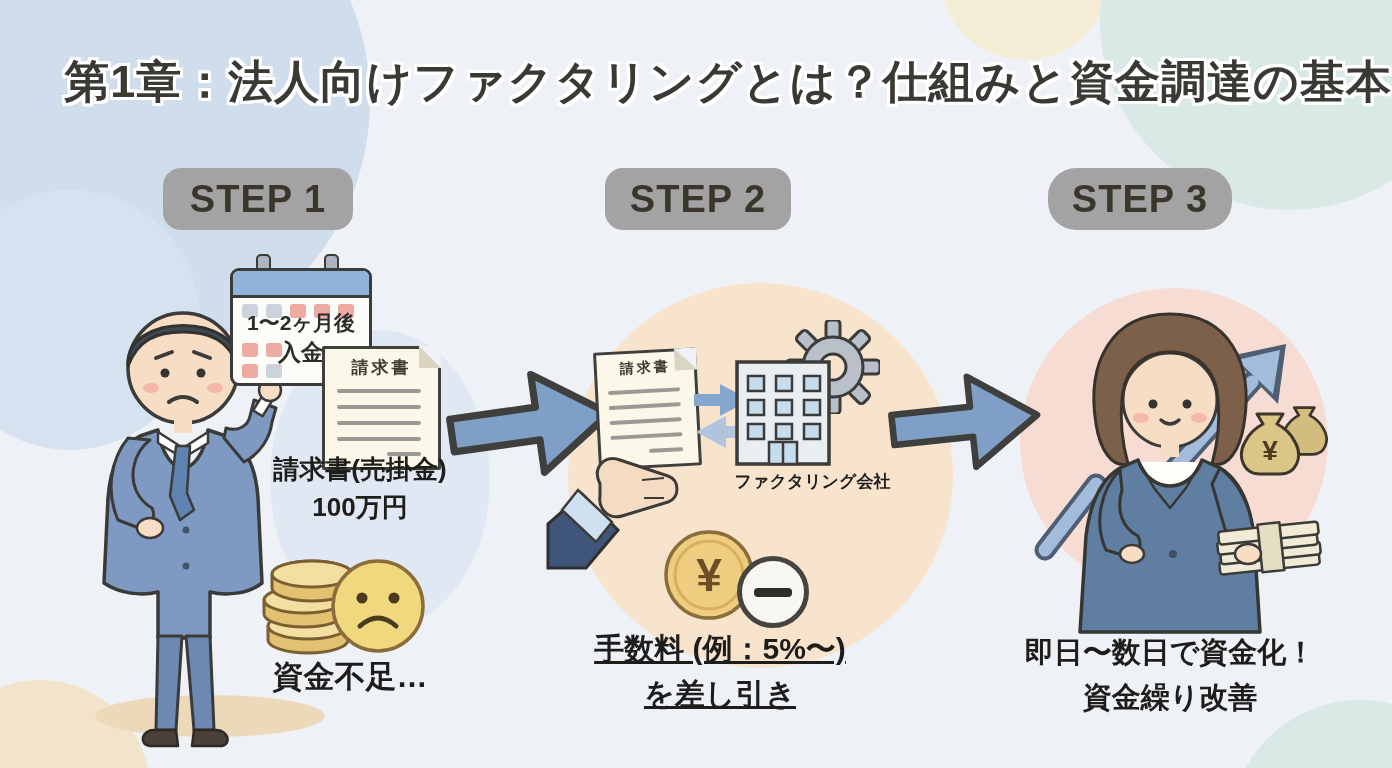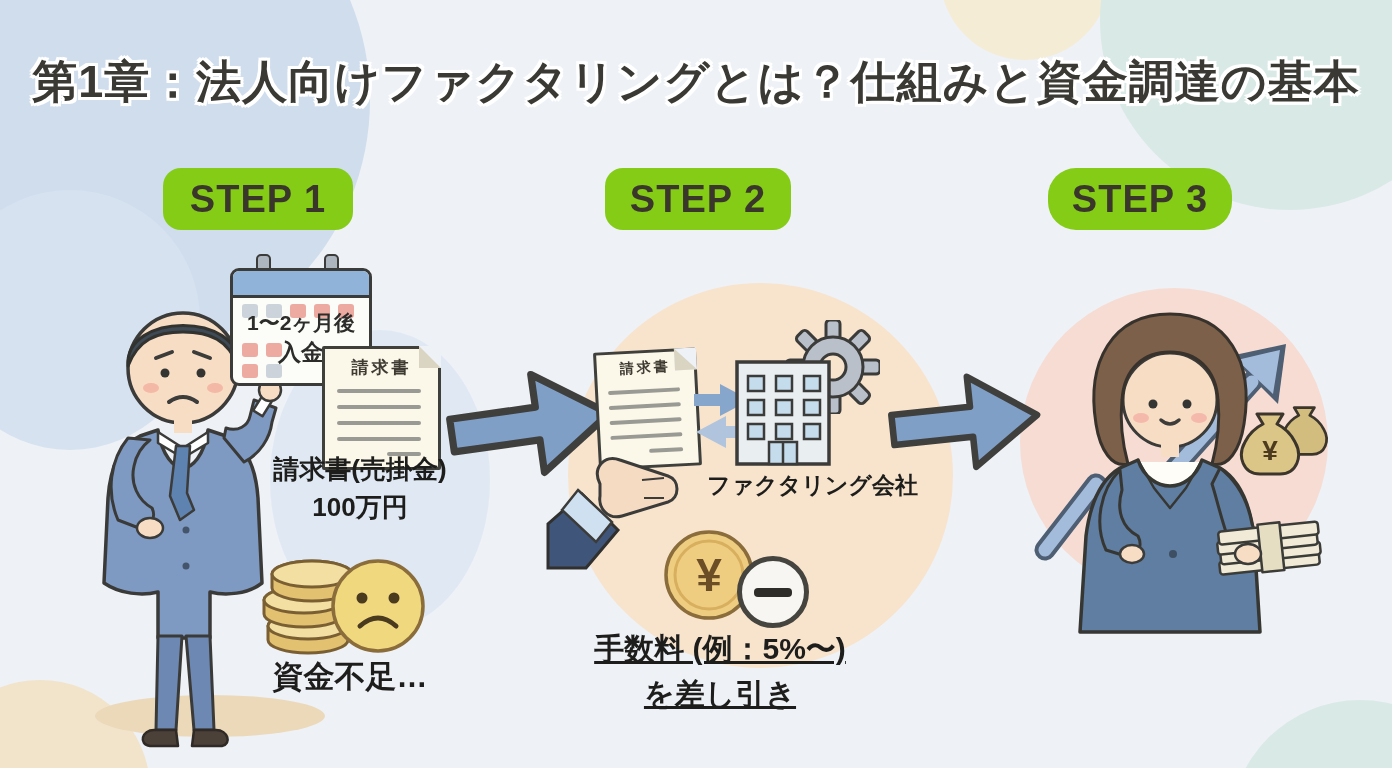--- a/index.html
+++ b/index.html
@@ -1,26 +1,26 @@
 <!DOCTYPE html>
 <html><head>
 <meta charset="utf-8">
 <style>
   html,body{margin:0;padding:0;background:#eef1f6;}
   #stage{position:relative;width:1392px;height:768px;overflow:hidden;
          background:#eef1f6;font-family:"Liberation Sans","DejaVu Sans",sans-serif;}
   .abs{position:absolute;}
   .circle{border-radius:50%;}
   
-  .title{left:0;top:52px;width:1392px;text-align:center;font-size:45px;font-weight:800;
+  .title{left:0;top:52px;width:1392px;text-align:right;font-size:45px;font-weight:800;
          color:#3a3933;letter-spacing:1px;
          text-shadow:-3px -3px 0 #fff,3px -3px 0 #fff,-3px 3px 0 #fff,3px 3px 0 #fff,
                      0 3px 0 #fff,3px 0 0 #fff,0 -3px 0 #fff,-3px 0 0 #fff;}
   
-  .badge{top:168px;height:62px;background:#84cc16;border-radius:18px;
+  .badge{top:168px;height:62px;background:#a3a3a3;border-radius:18px;
          display:flex;align-items:center;justify-content:center;
          font-size:38px;font-weight:800;color:#3b362b;letter-spacing:1px;}
   
   .cap{font-weight:800;color:#1d1d1b;text-align:center;}
   
   .cal-body{position:absolute;left:0;top:14px;width:136px;height:112px;background:#fcfcf8;
             border:3.5px solid #3b3b39;border-radius:9px;overflow:hidden;}
   .cal-head{position:absolute;left:0;top:0;width:100%;height:24px;background:#8fb3d9;
             border-bottom:3px solid #3b3b39;}
   .cal-ring{position:absolute;top:0;width:11px;height:27px;background:#adb6bf;
@@ -205,21 +205,21 @@
         <rect x="44" y="44" width="16" height="15"></rect>
         <rect x="72" y="44" width="16" height="15"></rect>
       <rect x="16" y="68" width="16" height="15"></rect>
         <rect x="44" y="68" width="16" height="15"></rect>
         <rect x="72" y="68" width="16" height="15"></rect>
       <rect x="37" y="86" width="28" height="22"></rect>
     </g>
     <line x1="51" y1="86" x2="51" y2="108" stroke="#3b3b39" stroke-width="2.5"></line>
   </svg>
 
-  <div class="abs cap" style="left:690px;top:470px;width:245px;font-size:23px;font-weight:700;">
+  <div class="abs cap" style="left:690px;top:470px;width:245px;font-size:17px;font-weight:700;">
     <span>ファクタリング会社</span>
   </div>
 
   <svg class="abs" style="left:662px;top:528px;" width="95" height="95" viewBox="0 0 95 95">
     <circle cx="47" cy="47" r="43" fill="#eecd80" stroke="#8a6d3a" stroke-width="3.5"></circle>
     <circle cx="47" cy="47" r="34" fill="none" stroke="#d8af5e" stroke-width="3"></circle>
     <text x="47" y="63" text-anchor="middle" font-size="46" font-weight="bold" fill="#6b4e26">¥</text>
   </svg>
 
   <div class="abs minus" style="left:737px;top:556px;width:62px;height:62px;">
@@ -281,14 +281,18 @@
           <rect x="0" y="10" width="100" height="13" rx="3"></rect>
           <rect x="2" y="0" width="100" height="13" rx="3"></rect>
         </g>
         <rect x="42" y="-3" width="22" height="48" fill="#e6dec2" stroke="#3b3b37" stroke-width="2.5"></rect>
       </g>
 
       <ellipse cx="228" cy="262" rx="13" ry="10" fill="#f8ddc5" stroke="#3b3b39" stroke-width="2.5"></ellipse>
     </g>
   </svg>
 
+  <div class="abs cap" style="left:970px;top:630px;width:400px;font-size:29px;line-height:45px;">
+    <div>即日〜数日で資金化！</div>
+    <div>資金繰り改善</div>
+  </div>
 
 </div>
 
 </body></html>

